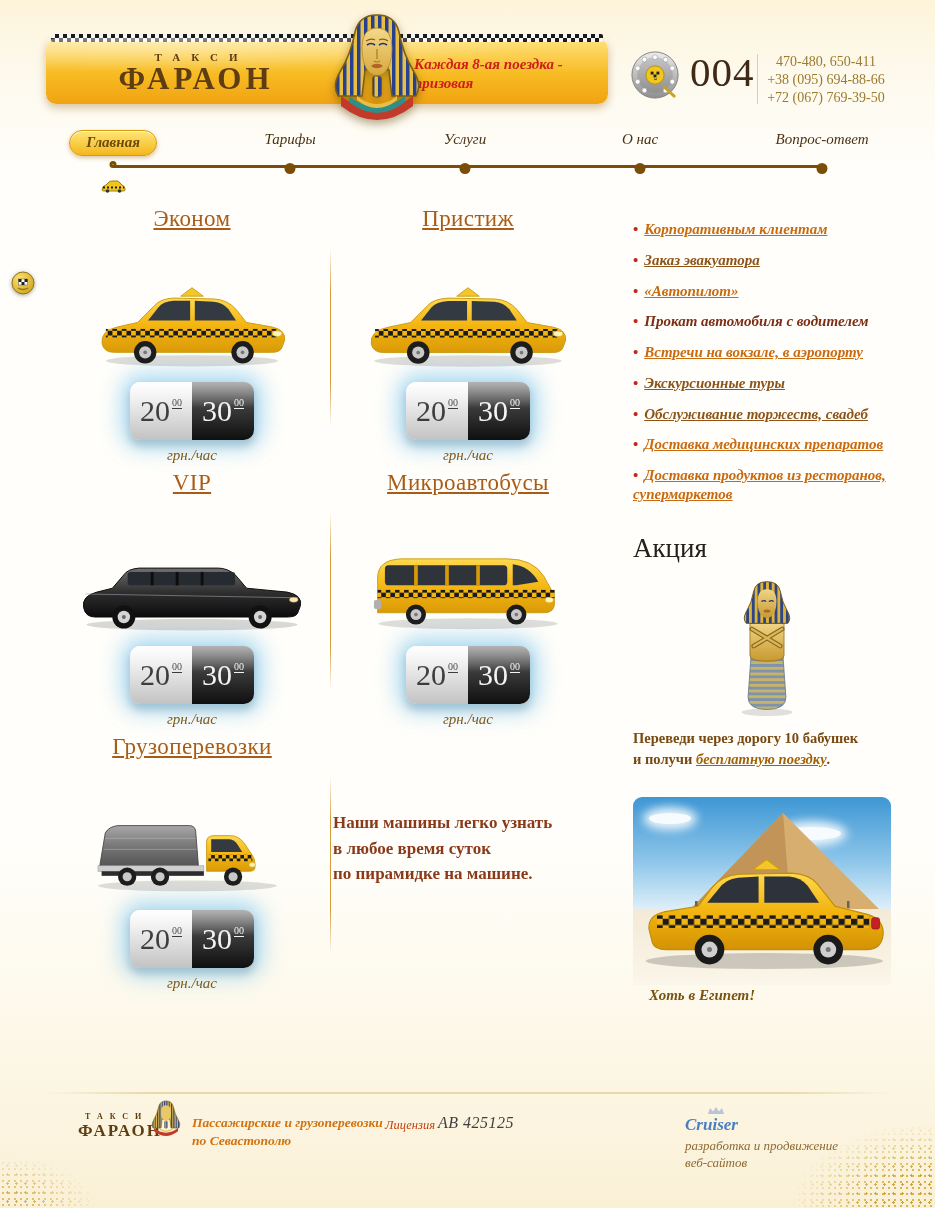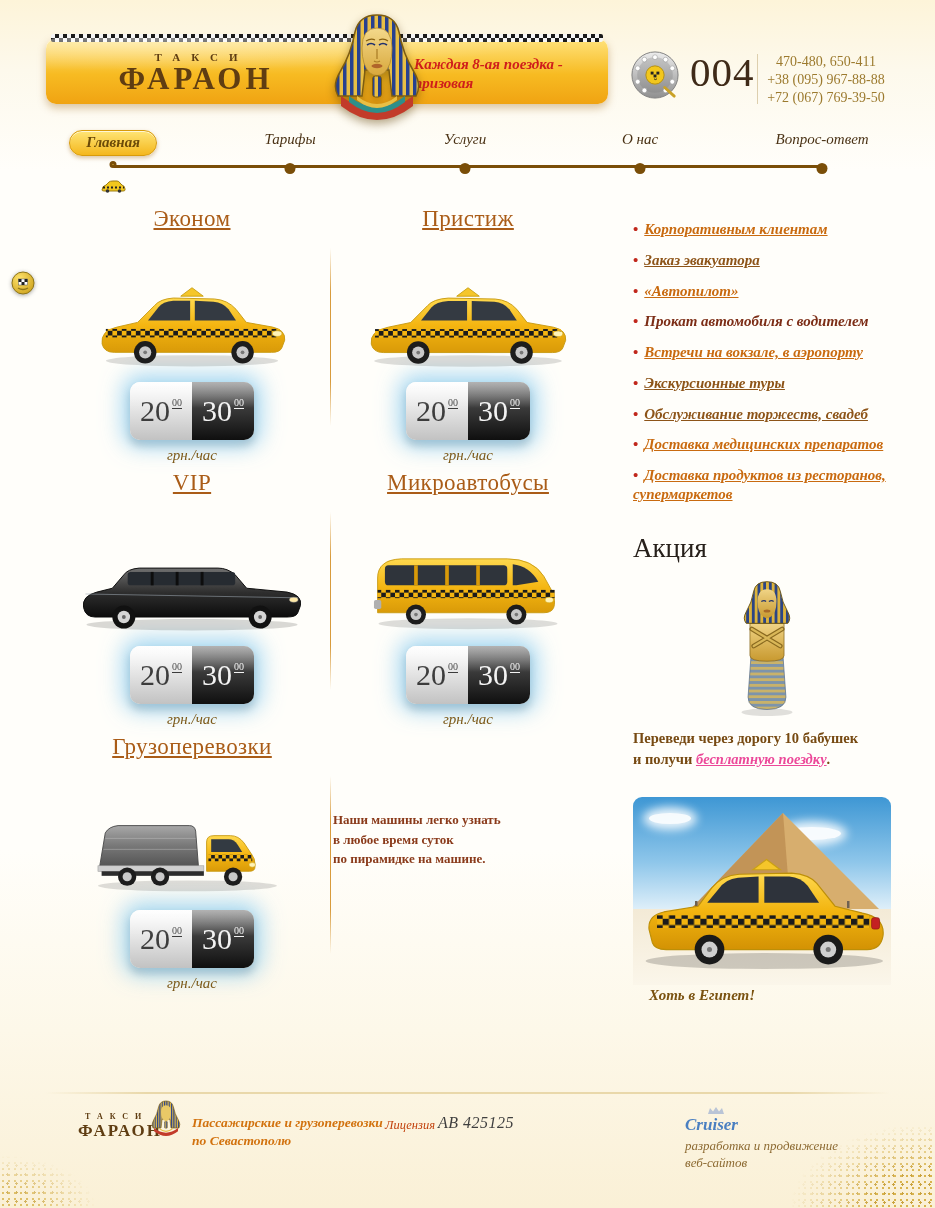--- a/index.html
+++ b/index.html
@@ -59,35 +59,35 @@
     box-shadow: 0 0 22px 7px rgba(140,205,240,.8), 0 5px 9px rgba(0,0,0,.28); }
   .badge-half { flex:1; display:flex; align-items:center; justify-content:center; position:relative;
     font-size:30px; }
   .badge-half::after { content:''; position:absolute; left:0; right:0; top:0; height:44%;
     background: linear-gradient(180deg, rgba(255,255,255,.35), rgba(255,255,255,0)); }
   .badge-day { background: linear-gradient(180deg,#ffffff,#e6e6e6 45%,#c2c2c2); color:#3c3c3c; }
   .badge-night { background: linear-gradient(180deg,#8a8a8a,#3a3a3a 45%,#0f0f0f); color:#f3f3f3; }
   .badge sup { font-size:10px; border-bottom:1px solid currentColor; margin-left:2px; transform:translateY(-8px); }
   .unit { color:#7d5a1a; font-style:italic; font-size:15px; }
   .note { width:255px; margin-left:36px; padding-top:82px; text-align:left;
-    color:#8a3a1a; font-weight:bold; font-size:13px; line-height:1.5; white-space:pre-line; }
+    color:#8a3a1a; font-weight:bold; font-size:17px; line-height:1.5; white-space:pre-line; }
   
   .sidebar { position:absolute; left:633px; top:200px; width:268px; }
   .services-title { font-size:27px; color:#27201a; line-height:1.12; font-weight:normal; }
   .services { list-style:none; margin-top:20px; }
   .services li { margin-bottom:12px; font-size:15px; font-style:italic; font-weight:bold; line-height:1.25; }
   .blt { color:#c1271b; margin-right:6px; font-style:normal; }
   .svc-link { cursor:pointer; text-decoration:underline; }
   .svc-link.orange { color:#c96a0f; }
   .svc-link.dark { color:#8d5418; }
   .svc-plain { color:#7c2d16; }
   .promo-title { font-size:27px; color:#27201a; margin-top:29px; font-weight:normal; }
   .statue-box { text-align:center; margin:12px 0 6px; }
   .promo-text { font-size:14.5px; color:#774a12; font-weight:bold; line-height:1.45; }
-  .promo-link { color:#ec4899; font-style:italic; text-decoration:underline; cursor:pointer; }
+  .promo-link { color:#a16207; font-style:italic; text-decoration:underline; cursor:pointer; }
   .egypt-card { position:relative; margin-top:27px; width:258px; height:188px; }
   .sky { position:absolute; left:0; top:0; width:258px; height:118px; border-radius:9px 9px 0 0; overflow:hidden;
     background: linear-gradient(180deg,#3e97d4,#8ec6ea 55%,#e8f4fb); }
   .cloud { position:absolute; background:#fff; border-radius:50%; box-shadow:0 0 10px 6px rgba(255,255,255,.9); opacity:.95; }
   .sand { position:absolute; left:0; top:112px; width:258px; height:76px;
     background: linear-gradient(180deg,#f3ead6,#fbf6ea); }
   .egypt-car { position:absolute; left:-8px; bottom:10px; width:274px; }
   .egypt-caption { margin:2px 0 0 16px; color:#7a5210; font-style:italic; font-weight:bold; font-size:15px; }
   
   .footer { position:absolute; left:0; top:1092px; width:935px; height:116px; }
@@ -181,21 +181,21 @@
           <rect x="27.5" y="22.5" width="3" height="3" fill="#222"></rect>
         <rect x="24.5" y="25.5" width="3" height="3" fill="#222"></rect>
         <path d="M25,30 q1.5,1.5 3,0" fill="none" stroke="#222" stroke-width="1"></path>
         <path d="M36,39 L46,48" stroke="#caa227" stroke-width="3" stroke-linecap="round"></path>
       </svg>
     </div>
     <div class="short-number">004</div>
     <div class="phone-sep"></div>
     <div class="phones">
       <div>470-480, 650-411</div>
-      <div>+38 (095) 967-88-88</div>
+      <div>+38 (095) 694-88-66</div>
       <div>+72 (067) 769-39-50</div>
     </div>
   </div>
 </header>
 
 <nav class="nav">
   <div class="nav-line"></div>
 
   <div class="nav-item active" style="left:113px">
     <a class="nav-label">Главная</a>

